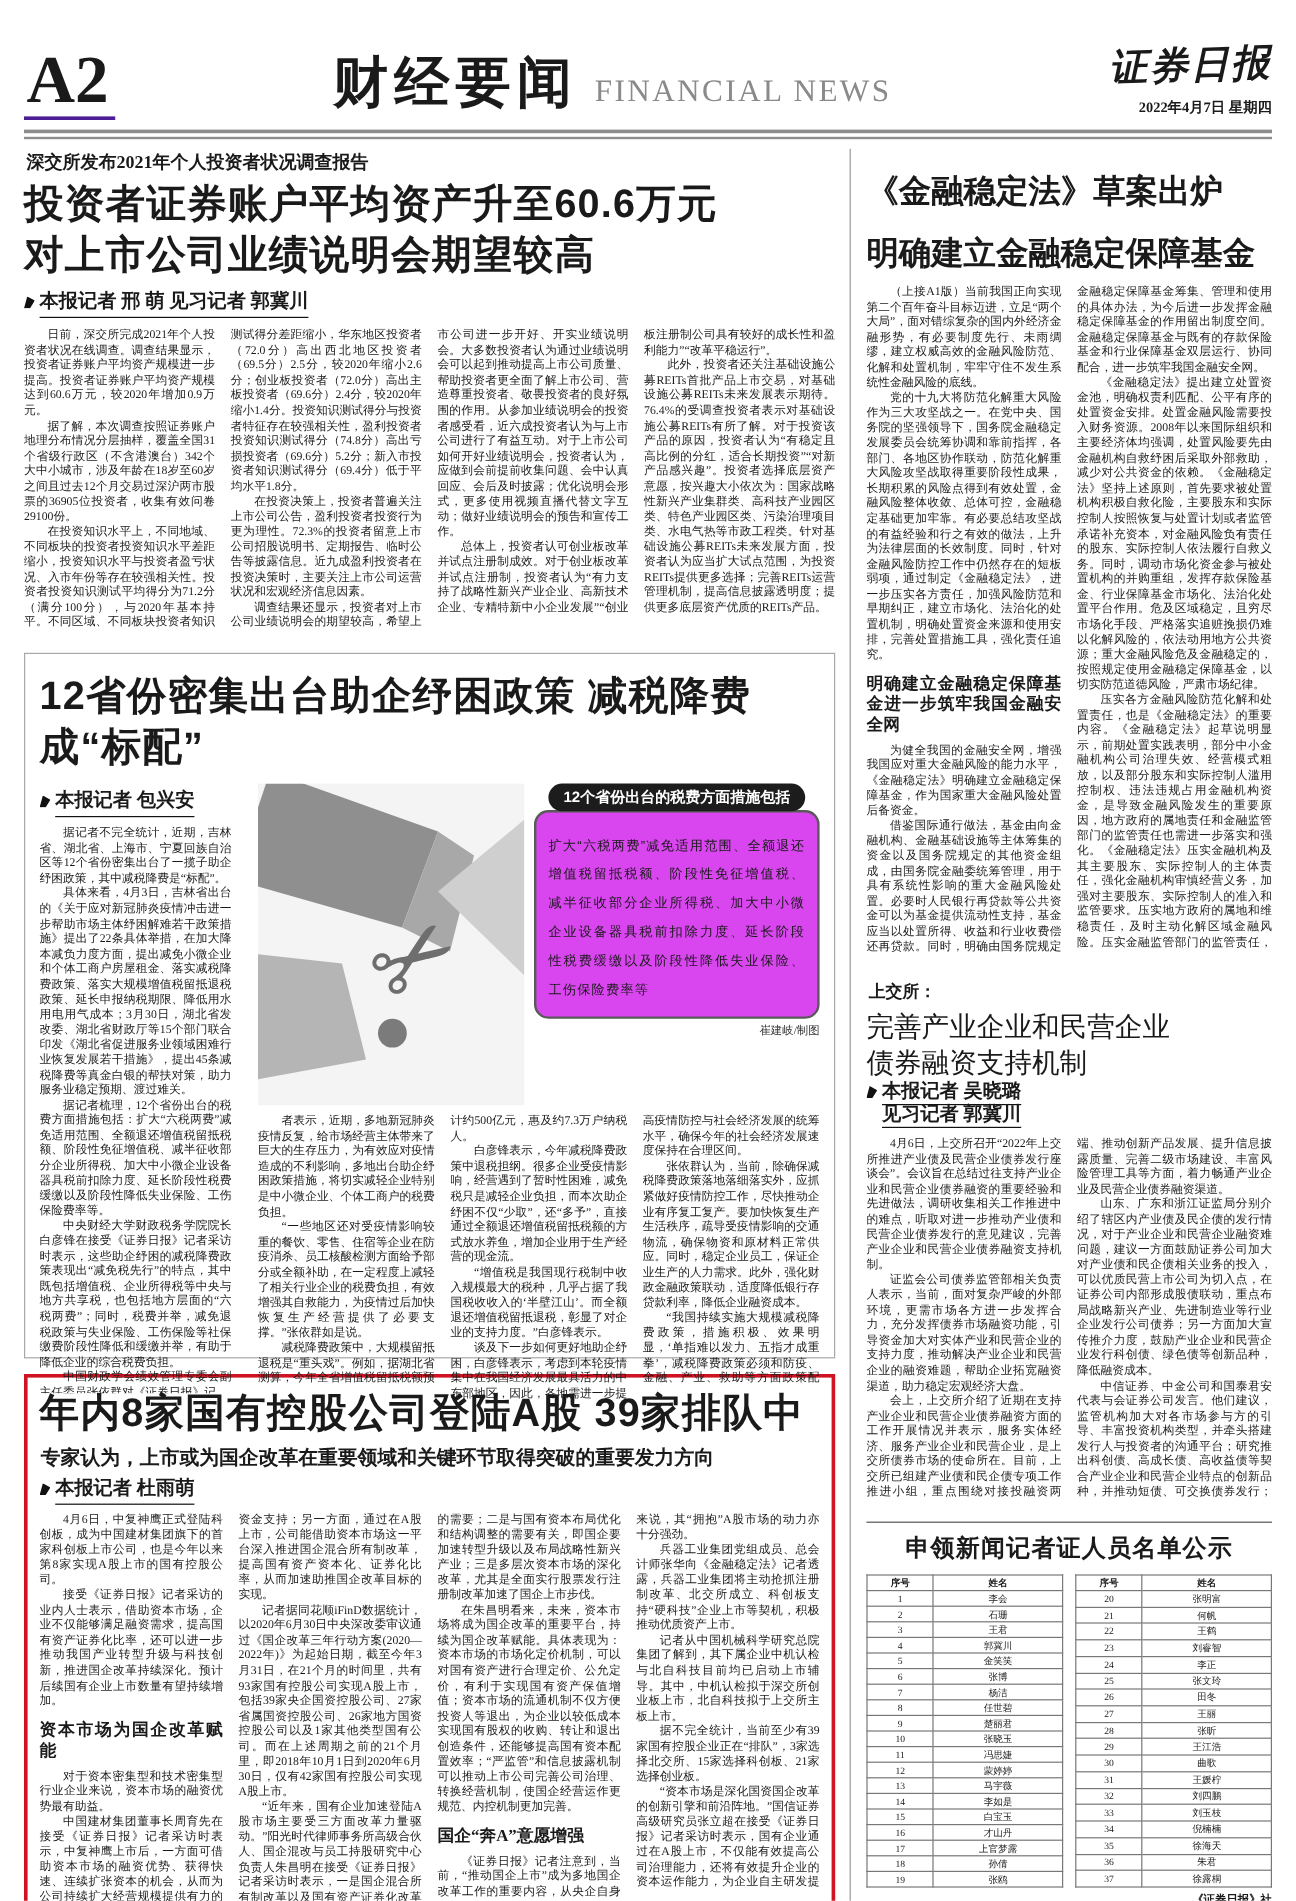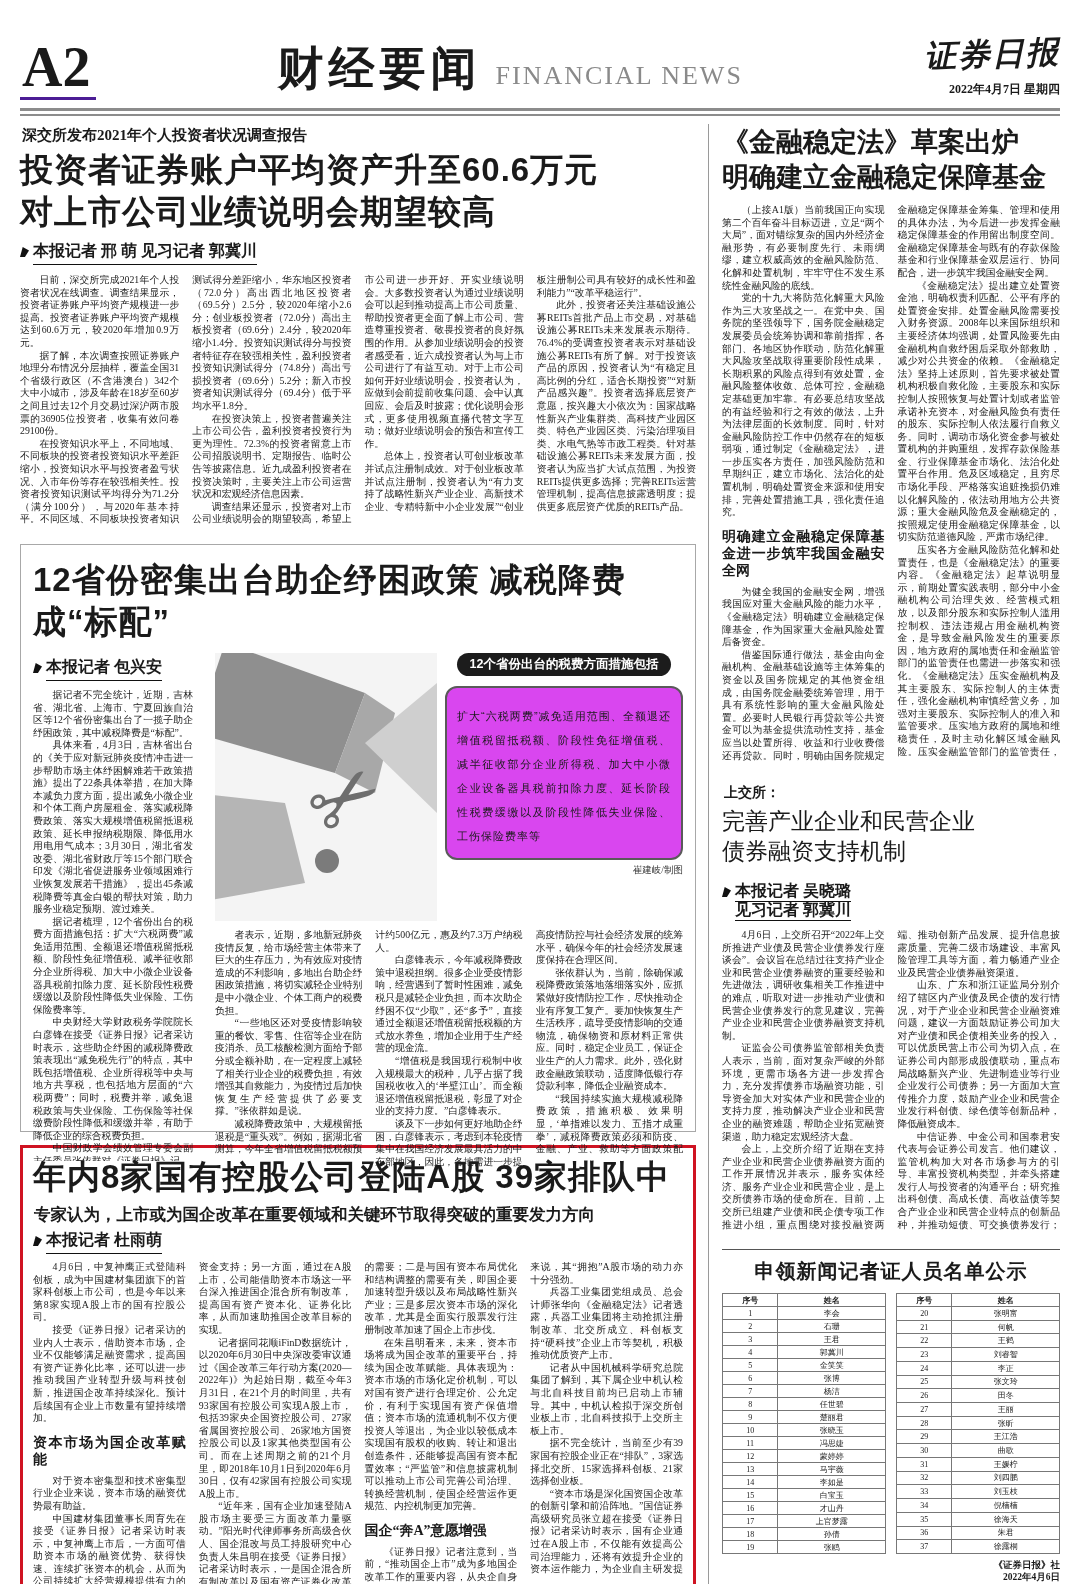--- a/index.html
+++ b/index.html
@@ -39,35 +39,35 @@
   .relief{border:1px solid #a8a8a8;margin-top:12px;padding:10px 12px 8px;height:588px;box-sizing:border-box;}
   .relief-hl{text-align:left;margin:4px 0 10px;}
   .relief-flex{display:flex;gap:22px;}
   .relief-left{width:160px;flex:none;}
   .relief-left .byline-wrap{margin:4px 0 8px;}
   .relief-left .body{height:472px;}
   .relief-right{flex:1;min-width:0;}
   .relief-top{display:flex;gap:8px;height:268px;}
   .illus{width:222px;flex:none;background:#f4f4f4;position:relative;overflow:hidden;}
   .illus svg{position:absolute;inset:0;}
-  .infog{flex:1;position:relative;padding-top:23px;}
+  .infog{flex:1;position:relative;padding-top:12px;}
   .infog-bubble{border:2px solid #5a5a5a;border-radius:12px;background:#d946ef;padding:16px 10px 10px;margin-top:10px;}
   .infog-title{position:absolute;top:0;left:12px;right:12px;background:#1c1c1c;color:#fff;font-size:12.5px;font-weight:bold;text-align:center;border-radius:12px;padding:3px 0;font-family:"Liberation Sans","DejaVu Sans",sans-serif;}
   .infog-text{font-size:11px;line-height:24px;letter-spacing:1px;text-align:justify;font-family:"Liberation Sans","DejaVu Sans",sans-serif;}
   .illus-credit{text-align:right;font-size:9.5px;color:#333;margin-top:4px;}
   .relief-bottom .body{height:244px;margin-top:8px;}
   
   .soe{border:3px solid #cf1322;margin-top:13px;padding:8px 10px 6px;height:446px;box-sizing:border-box;}
   .soe .body{height:336px;margin-top:7px;}
   
-  .art-stability .hl-l{margin-top:1px;}
+  .art-stability .hl-l{margin-top:18px;}
   .art-stability .body{height:566px;margin-top:10px;}
   .art-sse{margin-top:14px;}
   .art-sse .kicker{font-size:14px;}
-  .art-sse .byline-wrap{margin-top:17px;line-height:16px;}
+  .art-sse .byline-wrap{margin-top:2px;line-height:16px;}
   .art-sse .byline{border-bottom:none;}
   .art-sse .byline.u{border-bottom:1.5px solid #111;}
   .art-sse .body{height:308px;margin-top:8px;}
   
   .notice{margin-top:12px;border-top:1.5px solid #555;padding-top:8px;}
   .notice-title{text-align:center;font-size:20px;font-weight:bold;letter-spacing:1px;margin-bottom:8px;}
   .ntables{display:flex;gap:10px;}
   .ntables table{border-collapse:collapse;width:50%;font-size:8px;line-height:9px;}
   .ntables th,.ntables td{border:1px solid #777;text-align:center;padding:1.5px 2px;font-weight:normal;}
   .ntables th{font-weight:bold;}

